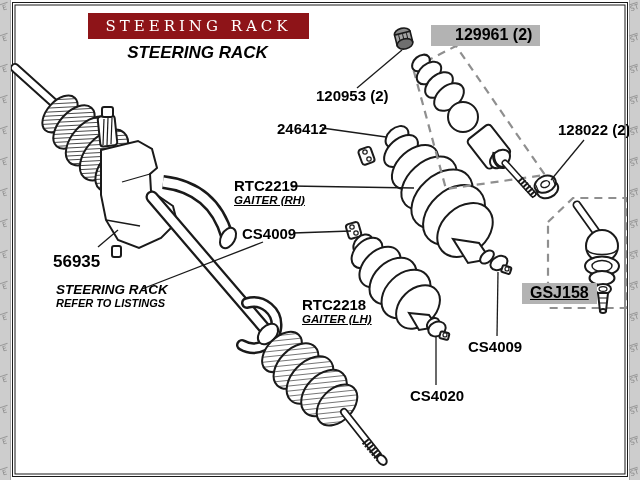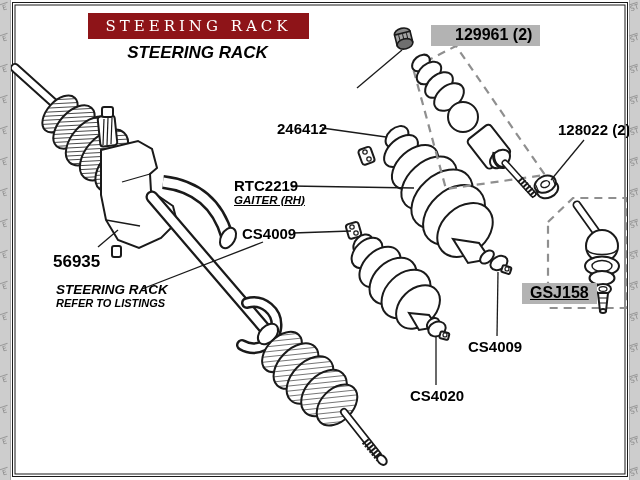--- a/index.html
+++ b/index.html
@@ -258,20 +258,23 @@
       <line x1="436" y1="385" x2="436" y2="336"></line>
       <line x1="98" y1="247" x2="118" y2="230"></line>
       <line x1="142" y1="289" x2="263" y2="242"></line>
     </g>
   </svg>
 
   <div class="part-label hl" style="left:431px;top:25px;padding-left:24px;">
     <span>129961 (2)</span>
   </div>
 
+  <div class="part-label" style="left:316px;top:87px;">
+    <span>120953 (2)</span>
+  </div>
 
   <div class="part-label" style="left:277px;top:120px;">
     <span>246412</span>
   </div>
 
   <div class="part-label" style="left:234px;top:177px;">
     <span>RTC2219</span>
     <span class="sub">GAITER (RH)</span>
   </div>
 
@@ -285,20 +288,24 @@
 
   <div class="part-label" style="left:53px;top:252px;font-size:17px;">
     <span>56935</span>
   </div>
 
   <div class="part-label note" style="left:56px;top:282px;">
     <span class="l1">STEERING RACK</span>
     <span class="l2">REFER TO LISTINGS</span>
   </div>
 
+  <div class="part-label" style="left:302px;top:296px;">
+    <span>RTC2218</span>
+    <span class="sub">GAITER (LH)</span>
+  </div>
 
   <div class="part-label" style="left:468px;top:338px;">
     <span>CS4009</span>
   </div>
 
   <div class="part-label" style="left:410px;top:387px;text-align:right;">
     <span>CS4020</span>
   </div>
 
   <div class="part-label hl" style="left:522px;top:283px;text-decoration:underline;">

